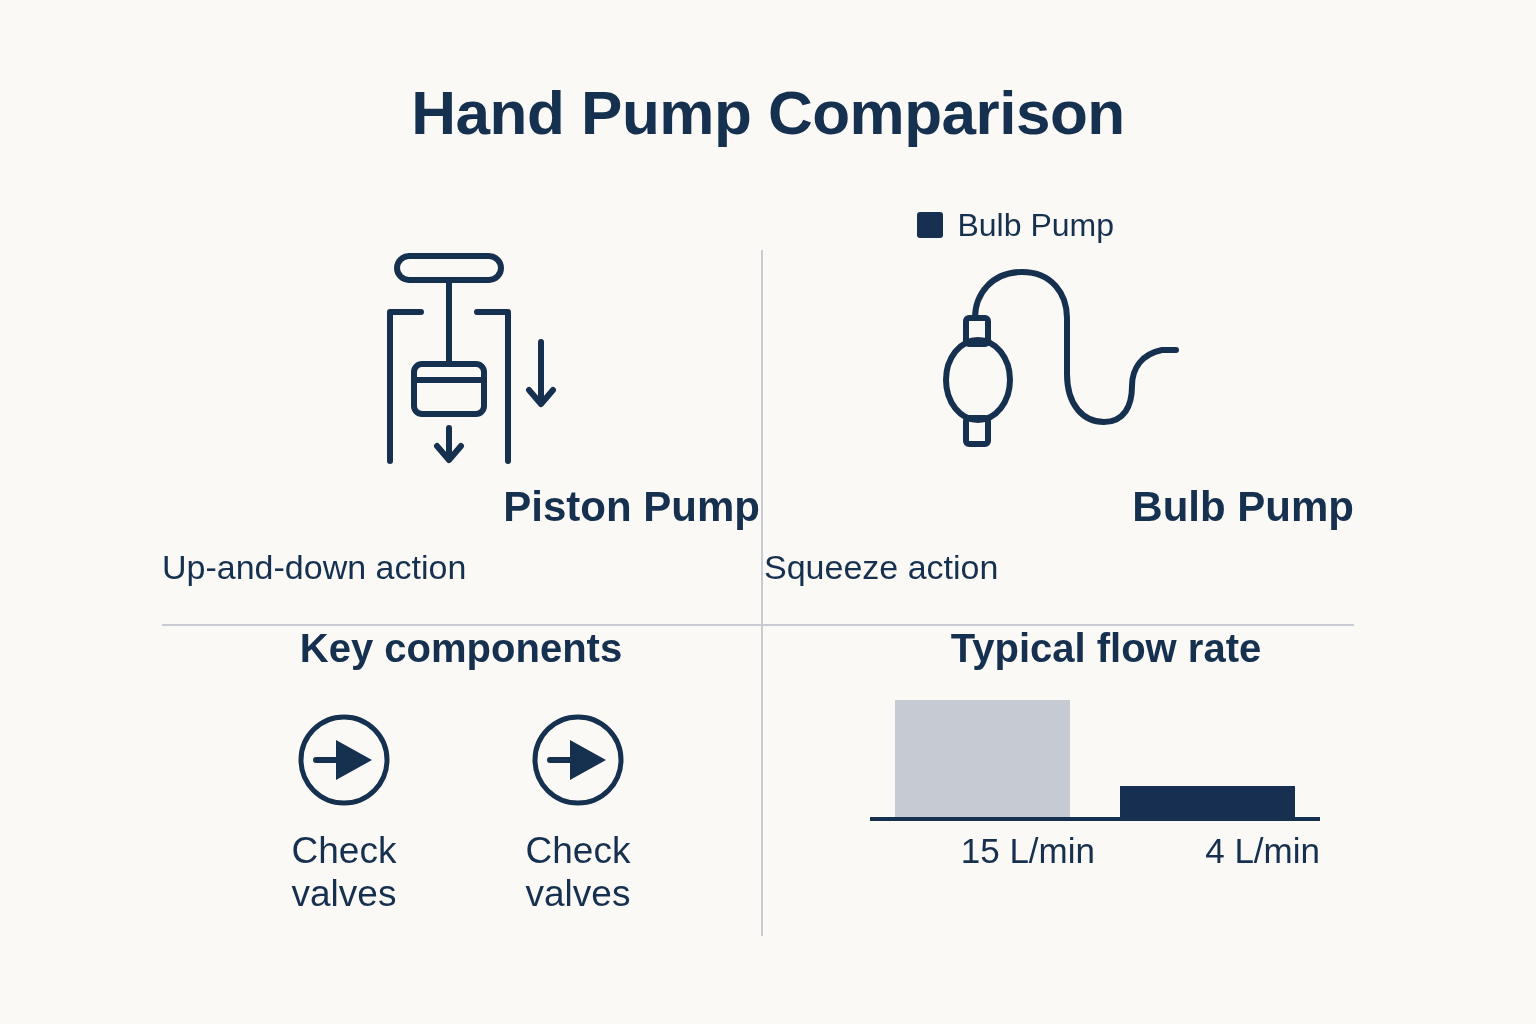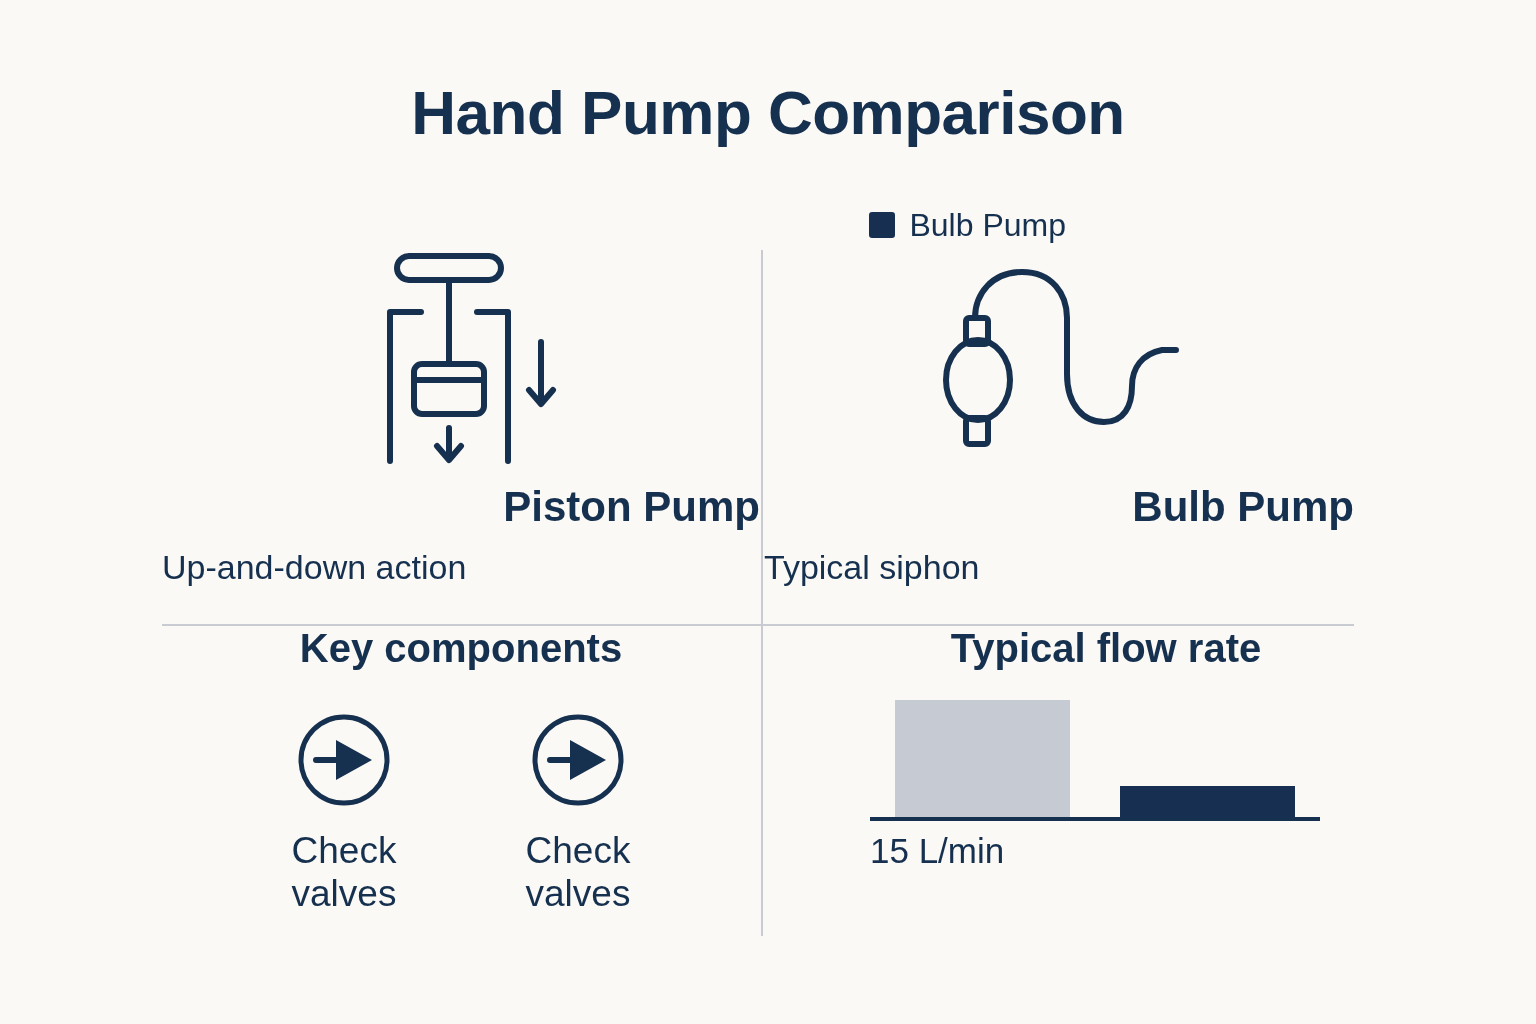--- a/index.html
+++ b/index.html
@@ -12,20 +12,21 @@
     background: #FBF9F5;
     font-family: "Liberation Sans", sans-serif;
     color: #16304F;
     overflow: hidden;
     position: relative;
   }
   #canvas {
     position: relative;
     width: 1284px;
     height: 1024px;
+    padding-left: 48px;
   }
 
   
   .page-title {
     position: absolute;
     left: 0;
     top: 82px;
     width: 1536px;
     text-align: center;
     font-size: 62px;
@@ -161,21 +162,21 @@
   }
   .bar-labels {
     position: absolute;
     left: 59px;
     top: 133px;
     width: 450px;
     display: flex;
   }
   .bar-label {
     font-size: 35px;
-    text-align: left;
+    text-align: right;
     color: #16304F;
     line-height: 1;
   }
 </style>
 </head>
 <body>
 
 <div id="canvas">
 
   <div class="page-title">Hand Pump Comparison</div>
@@ -228,21 +229,21 @@
           <rect x="52" y="168" width="22" height="26" rx="3"></rect>
 
           <path d="M61 68 C61 44 78 22 108 22 C138 22 153 44 153 68
                    L153 124 C153 156 170 172 190 172
                    C210 172 218 156 218 136
                    C218 118 228 104 248 100 L262 100"></path>
         </g>
       </svg>
     </div>
     <div class="pump-name">Bulb Pump</div>
-    <div class="pump-sub">Typical siphon</div>
+    <div class="pump-sub">Squeeze action</div>
   </div>
 
   <div class="quad quad-bl">
     <div class="section-heading">Key components</div>
     <div class="components-row">
       <div class="component">
         <svg width="96" height="96" viewBox="0 0 96 96">
           <circle cx="48" cy="48" r="43" fill="none" stroke="#16304F" stroke-width="5"></circle>
           <line x1="20" y1="48" x2="44" y2="48" stroke="#16304F" stroke-width="6" stroke-linecap="round"></line>
           <path d="M40 28 L76 48 L40 68 Z" fill="#16304F"></path>
@@ -265,17 +266,18 @@
   <div class="quad quad-br">
     <div class="section-heading">Typical flow rate</div>
     <div class="chart">
       <div class="chart-plot" id="chart-plot">
           <div class="bar" style="left: 24.75px; width: 175.5px; height: 117px; background: rgb(197, 202, 211);"></div>
           <div class="bar" style="left: 249.75px; width: 175.5px; height: 31.2px; background: rgb(23, 48, 82);"></div>
         </div>
       <div class="bar-axis"></div>
       <div class="bar-labels" id="bar-labels">
           <div class="bar-label" style="width: 225px;">15 L/min</div>
+          <div class="bar-label" style="width: 225px;">4 L/min</div>
         </div>
     </div>
   </div>
 
 </div>
 
 </body></html>

